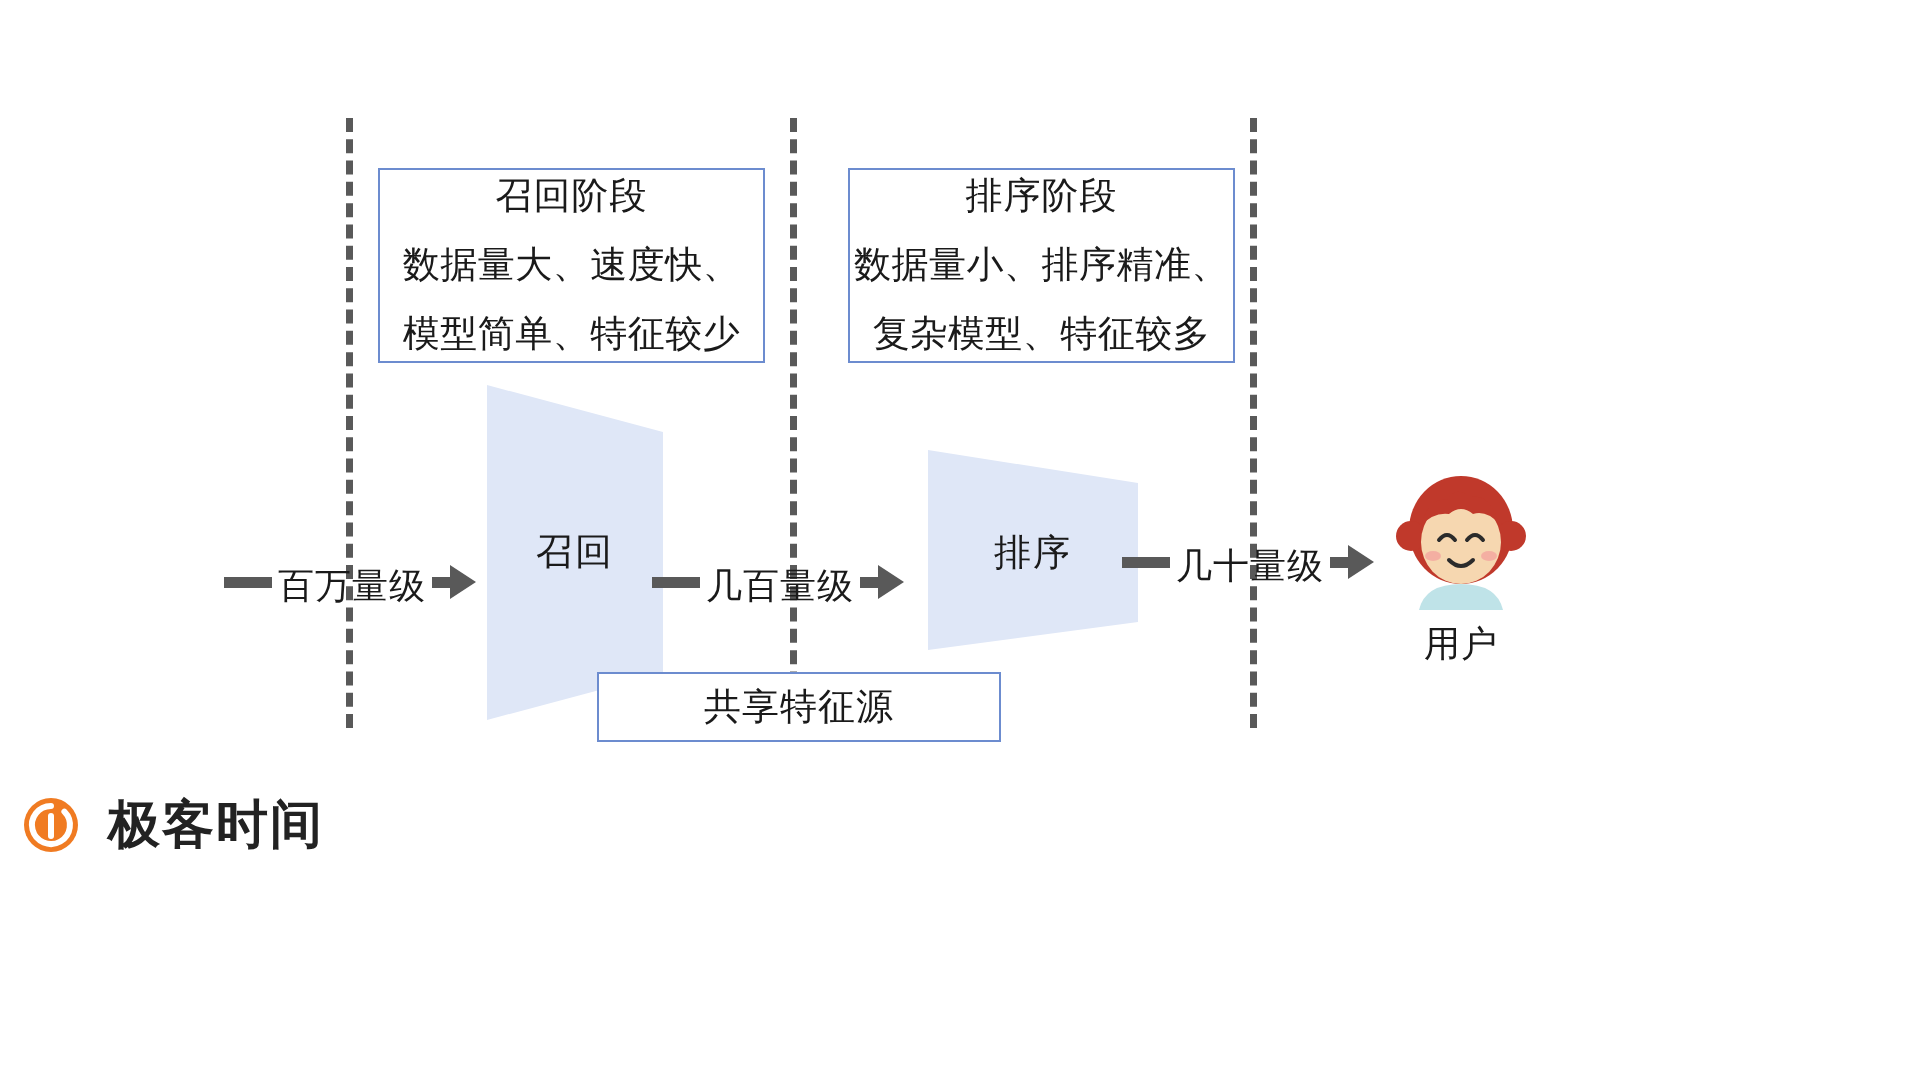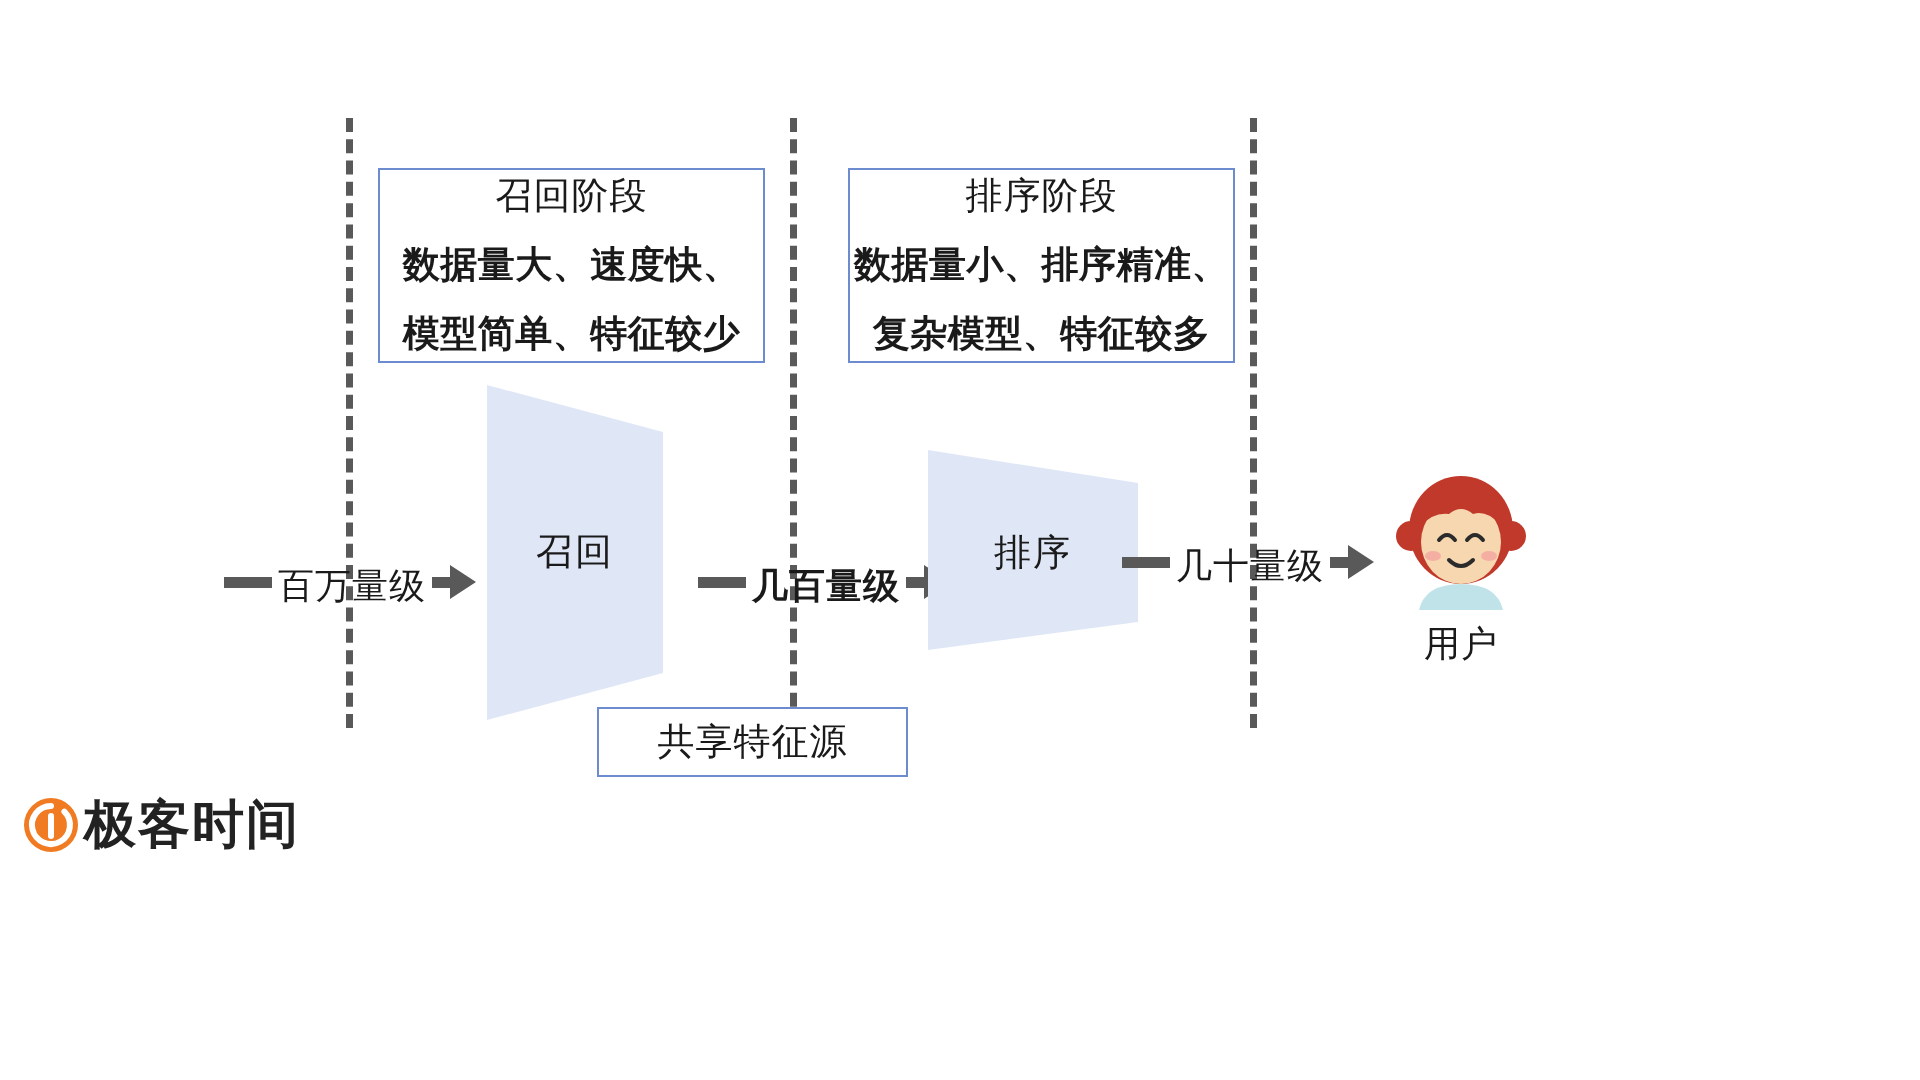--- a/index.html
+++ b/index.html
@@ -27,21 +27,21 @@
     border:2px solid #6c8ccf;
     background:#ffffff;
     display:flex;
     flex-direction:column;
     align-items:center;
     justify-content:space-between;
     line-height:1.42;
     text-align:center;
   }
   .desc-title{font-size:37px;letter-spacing:1px;}
-  .desc-line{font-size:37px;font-weight:bold;letter-spacing:0.5px;}
+  .desc-line{font-size:37px;font-weight:normal;letter-spacing:0.5px;}
 
   
   .plain-box{
     position:absolute;
     box-sizing:border-box;
     border:2px solid #6c8ccf;
     background:#ffffff;
     display:flex;align-items:center;justify-content:center;
     font-size:37px;
     letter-spacing:1px;
@@ -116,21 +116,21 @@
     border-top:17px solid transparent;
     border-bottom:17px solid transparent;
     border-left:26px solid #595959;
   }
 
   
   .user-wrap{position:absolute;text-align:center;}
   .user-label{font-size:36px;margin-top:6px;letter-spacing:1px;}
 
   
-  .logo{position:absolute;display:flex;align-items:center;gap:4px;}
+  .logo{position:absolute;display:flex;align-items:center;gap:28px;}
   .logo-text{
     font-size:52px;font-weight:bold;color:#222222;letter-spacing:2px;
     font-family:"Liberation Sans","DejaVu Sans",sans-serif;
   }
 </style>
 </head>
 <body>
 
 <div id="stage">
 
@@ -160,21 +160,21 @@
     </div>
   </div>
 
   <div class="trapz" style="left:487px;top:385px;width:176px;height:335px;">
     <svg viewBox="0 0 176 335" preserveAspectRatio="none">
       <polygon points="0,0 176,47 176,288 0,335" fill="#dfe7f7"></polygon>
     </svg>
     <div class="trapz-label" style="top:142px;">召回</div>
   </div>
 
-  <div class="arrow-group" style="left:698px;top:562px;font-weight:bold;">
+  <div class="arrow-group" style="left:652px;top:562px;">
     <div class="arrow-stem"></div>
     <div class="arrow-text">几百量级</div>
     <div class="arrow-head">
       <div class="hstem"></div>
         <div class="htip"></div>
     </div>
   </div>
 
   <div class="trapz" style="left:928px;top:450px;width:210px;height:200px;">
     <svg viewBox="0 0 190 200" preserveAspectRatio="none">
@@ -185,21 +185,21 @@
 
   <div class="arrow-group" style="left:1122px;top:542px;">
     <div class="arrow-stem"></div>
     <div class="arrow-text">几十量级</div>
     <div class="arrow-head">
       <div class="hstem"></div>
         <div class="htip"></div>
     </div>
   </div>
 
-  <div class="plain-box" style="left:597px;top:707px;width:311px;height:70px;">
+  <div class="plain-box" style="left:597px;top:672px;width:404px;height:70px;">
     <span>共享特征源</span>
   </div>
 
   <div class="user-wrap" style="left:1386px;top:470px;width:150px;">
     <svg width="132" height="140" viewBox="0 0 132 140">
 
       <ellipse cx="66" cy="60" rx="52" ry="54" fill="#c0392b"></ellipse>
 
       <circle cx="16" cy="66" r="15" fill="#c0392b"></circle>
       <circle cx="116" cy="66" r="15" fill="#c0392b"></circle>

